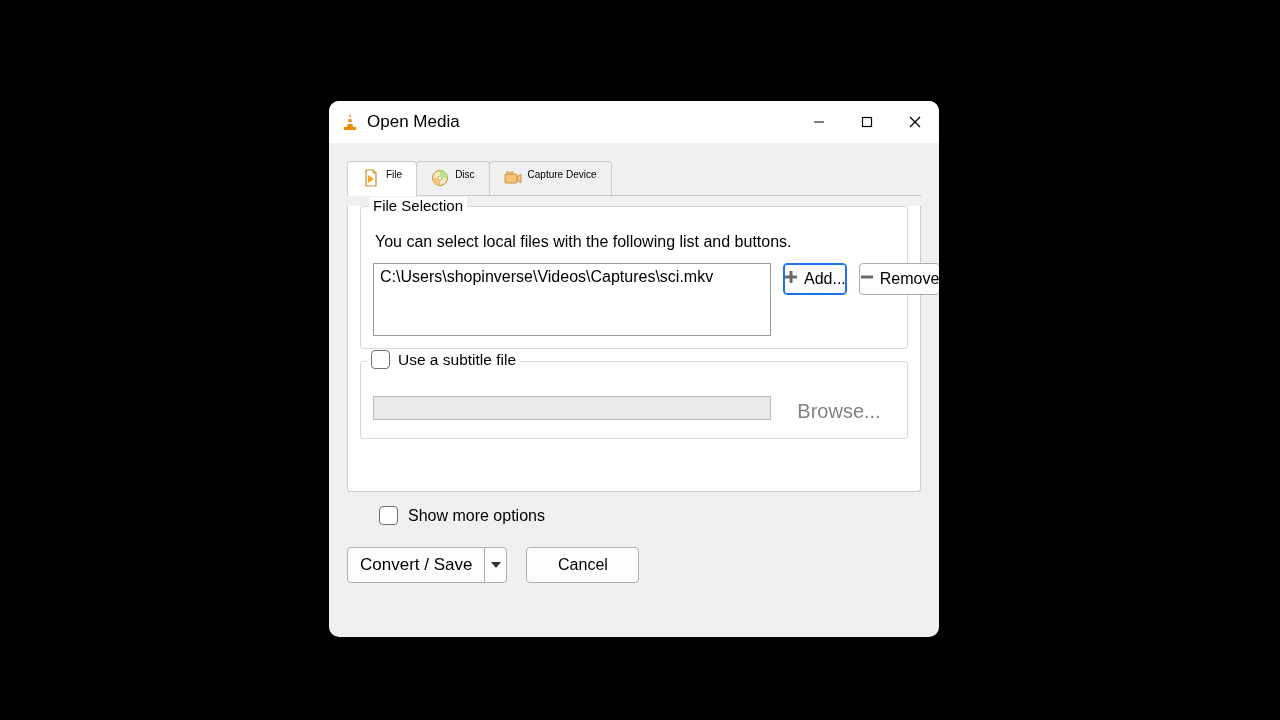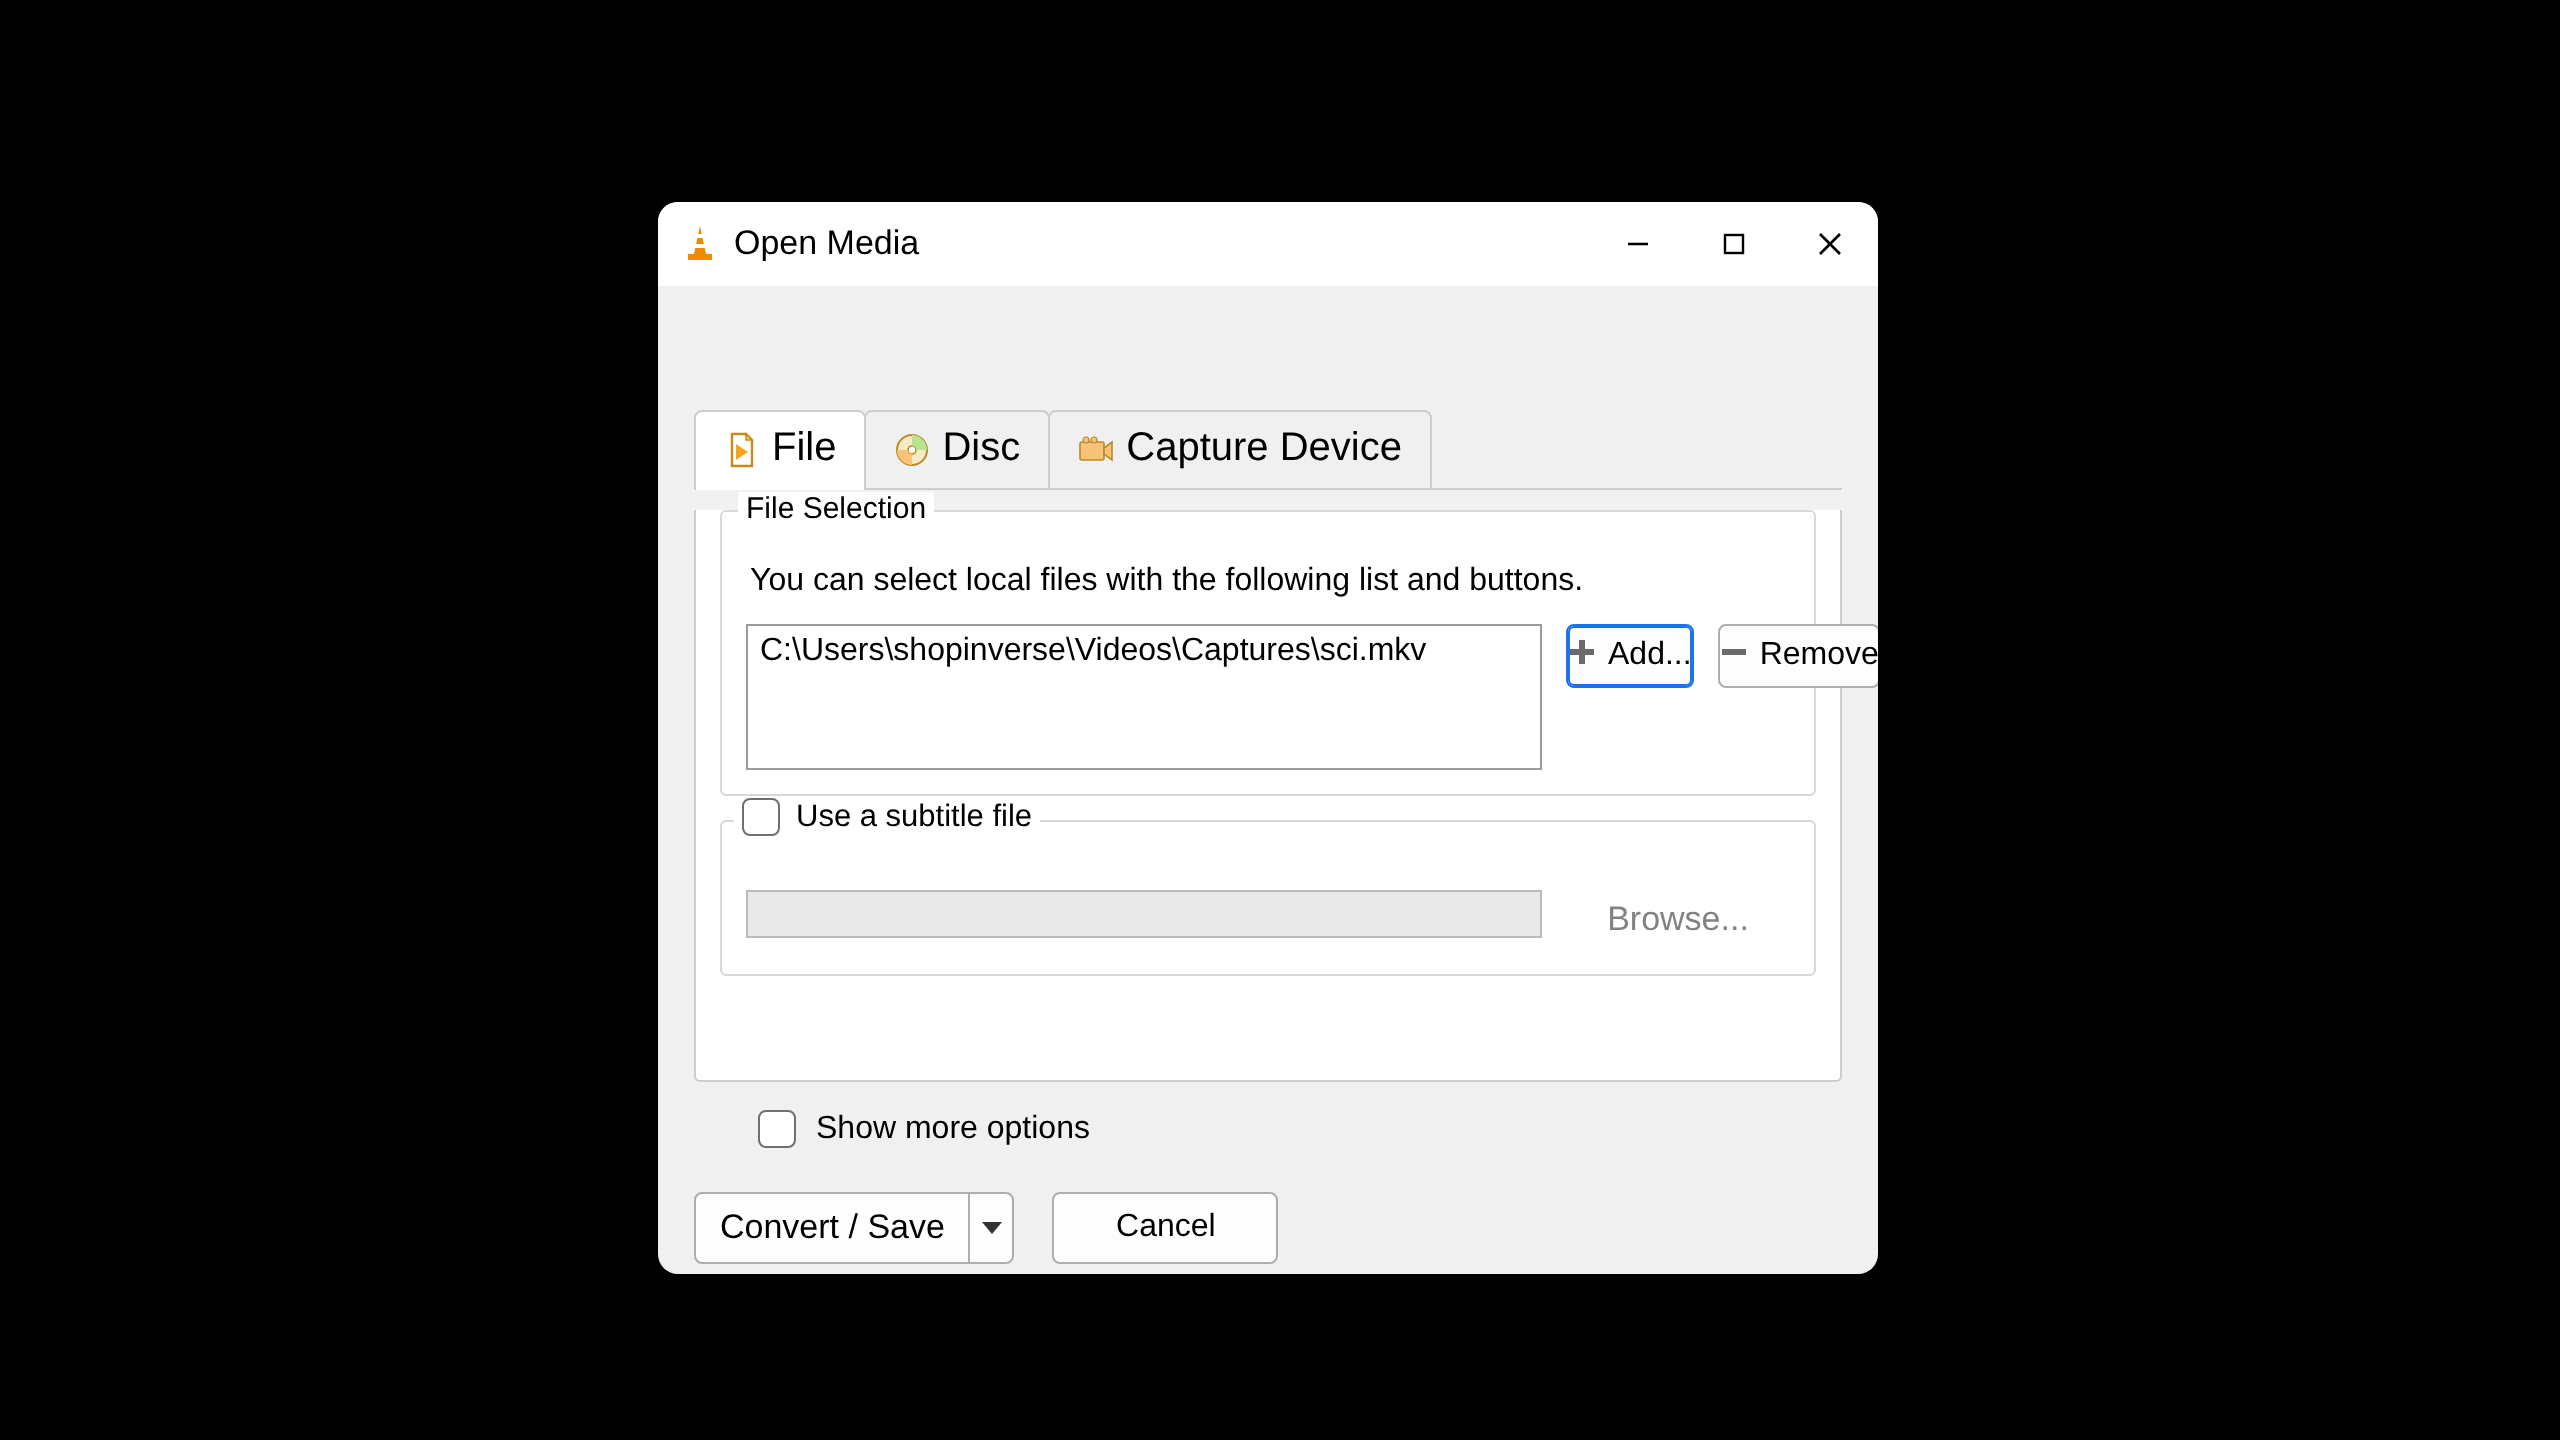--- a/index.html
+++ b/index.html
@@ -55,32 +55,31 @@
   .body-area {
     padding: 18px;
   }
   .tabs {
     display: flex;
     border-bottom: 1px solid #ccc;
     margin-bottom: 0;
   }
   .tab {
     display: flex;
-    align-items: center;
+    align-items: flex-start;
     gap: 6px;
     padding: 7px 14px 8px;
     border: 1px solid #ccc;
     border-bottom: none;
     border-radius: 4px 4px 0 0;
     background: #f0f0f0;
     margin-right: -1px;
     position: relative;
-    font-size: 20px;
+    font-size: 10px;
     cursor: default;
-    margin-top: 44px;
   }
   .tab.active {
     background: #fff;
     z-index: 2;
   }
   .tab.active::after {
     content: "";
     position: absolute;
     left: 0; right: 0;
     bottom: -1px;
@@ -188,21 +187,21 @@
   }
   .browse-btn {
     width: 112px;
     height: 30px;
     border: 1px solid transparent;
     color: #828282;
     background: transparent;
     display: flex;
     align-items: center;
     justify-content: center;
-    font-size: 17px;
+    font-size: 20px;
   }
   .bottom-area {
     padding: 14px 0 0;
   }
   .show-more {
     display: flex;
     align-items: center;
     gap: 10px;
     font-size: 16px;
     margin-bottom: 22px;

